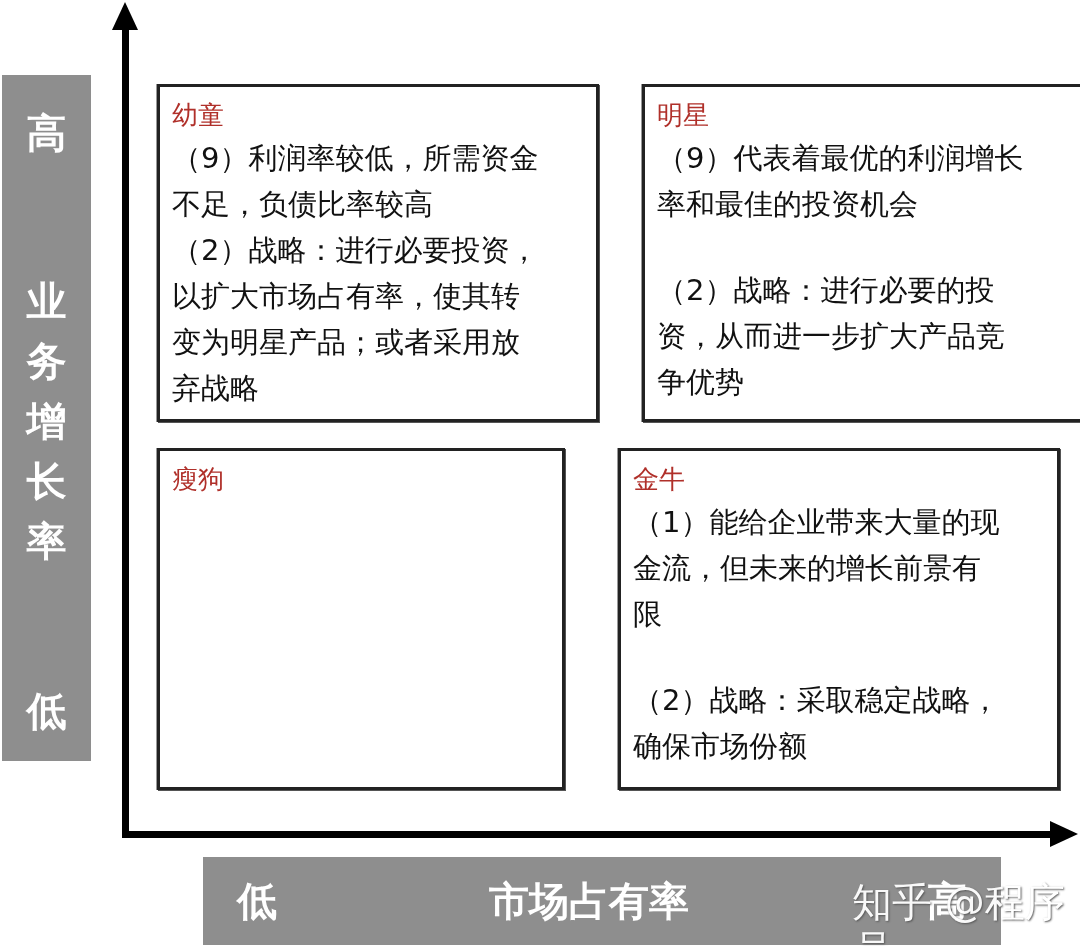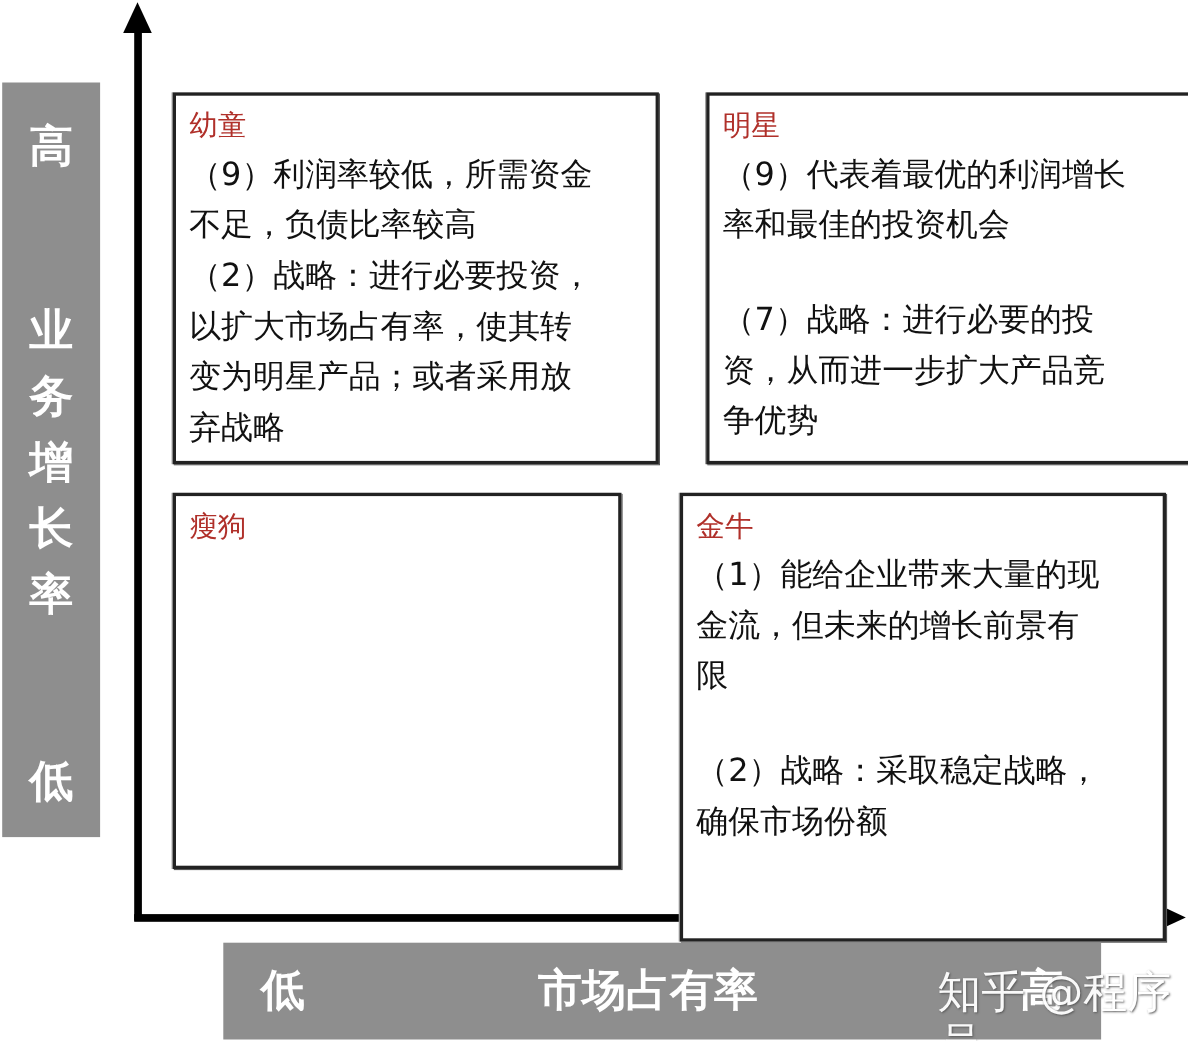--- a/index.html
+++ b/index.html
@@ -64,31 +64,31 @@
     <p>弃战略</p>
   </div>
 </div>
 
 <div class="quad" style="left:618px; top:84px; width:442px; height:338px;margin-left:24px;">
   <div class="q-title">明星</div>
   <div class="q-text">
     <p>（9）代表着最优的利润增长</p>
     <p>率和最佳的投资机会</p>
     <div class="gap"></div>
-    <p>（7）战略：进行必要的投</p>
+    <p>（2）战略：进行必要的投</p>
     <p>资，从而进一步扩大产品竞</p>
     <p>争优势</p>
   </div>
 </div>
 
 <div class="quad" style="left:157px; top:448px; width:408px; height:342px;">
   <div class="q-title">瘦狗</div>
 </div>
 
-<div class="quad" style="left:618px; top:448px; width:442px; height:408px;">
+<div class="quad" style="left:618px; top:448px; width:442px; height:342px;">
   <div class="q-title">金牛</div>
   <div class="q-text">
     <p>（1）能给企业带来大量的现</p>
     <p>金流，但未来的增长前景有</p>
     <p>限</p>
     <div class="gap"></div>
     <p>（2）战略：采取稳定战略，</p>
     <p>确保市场份额</p>
   </div>
 </div>

